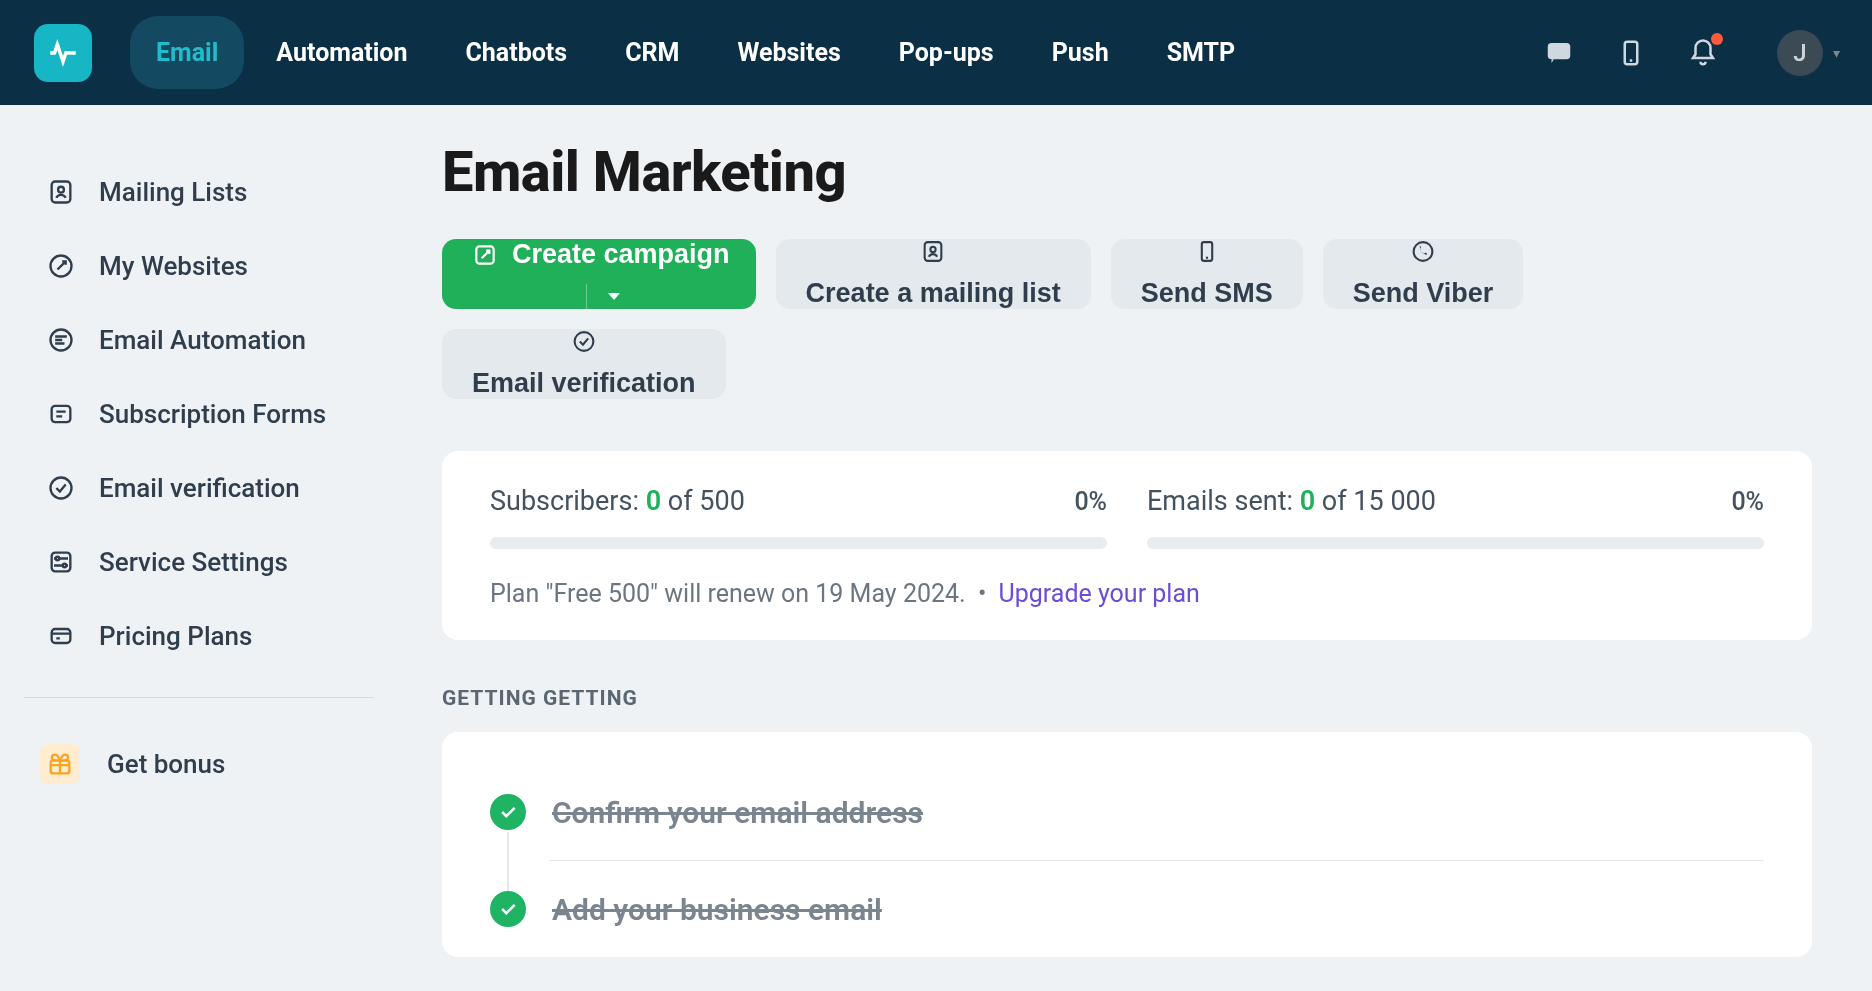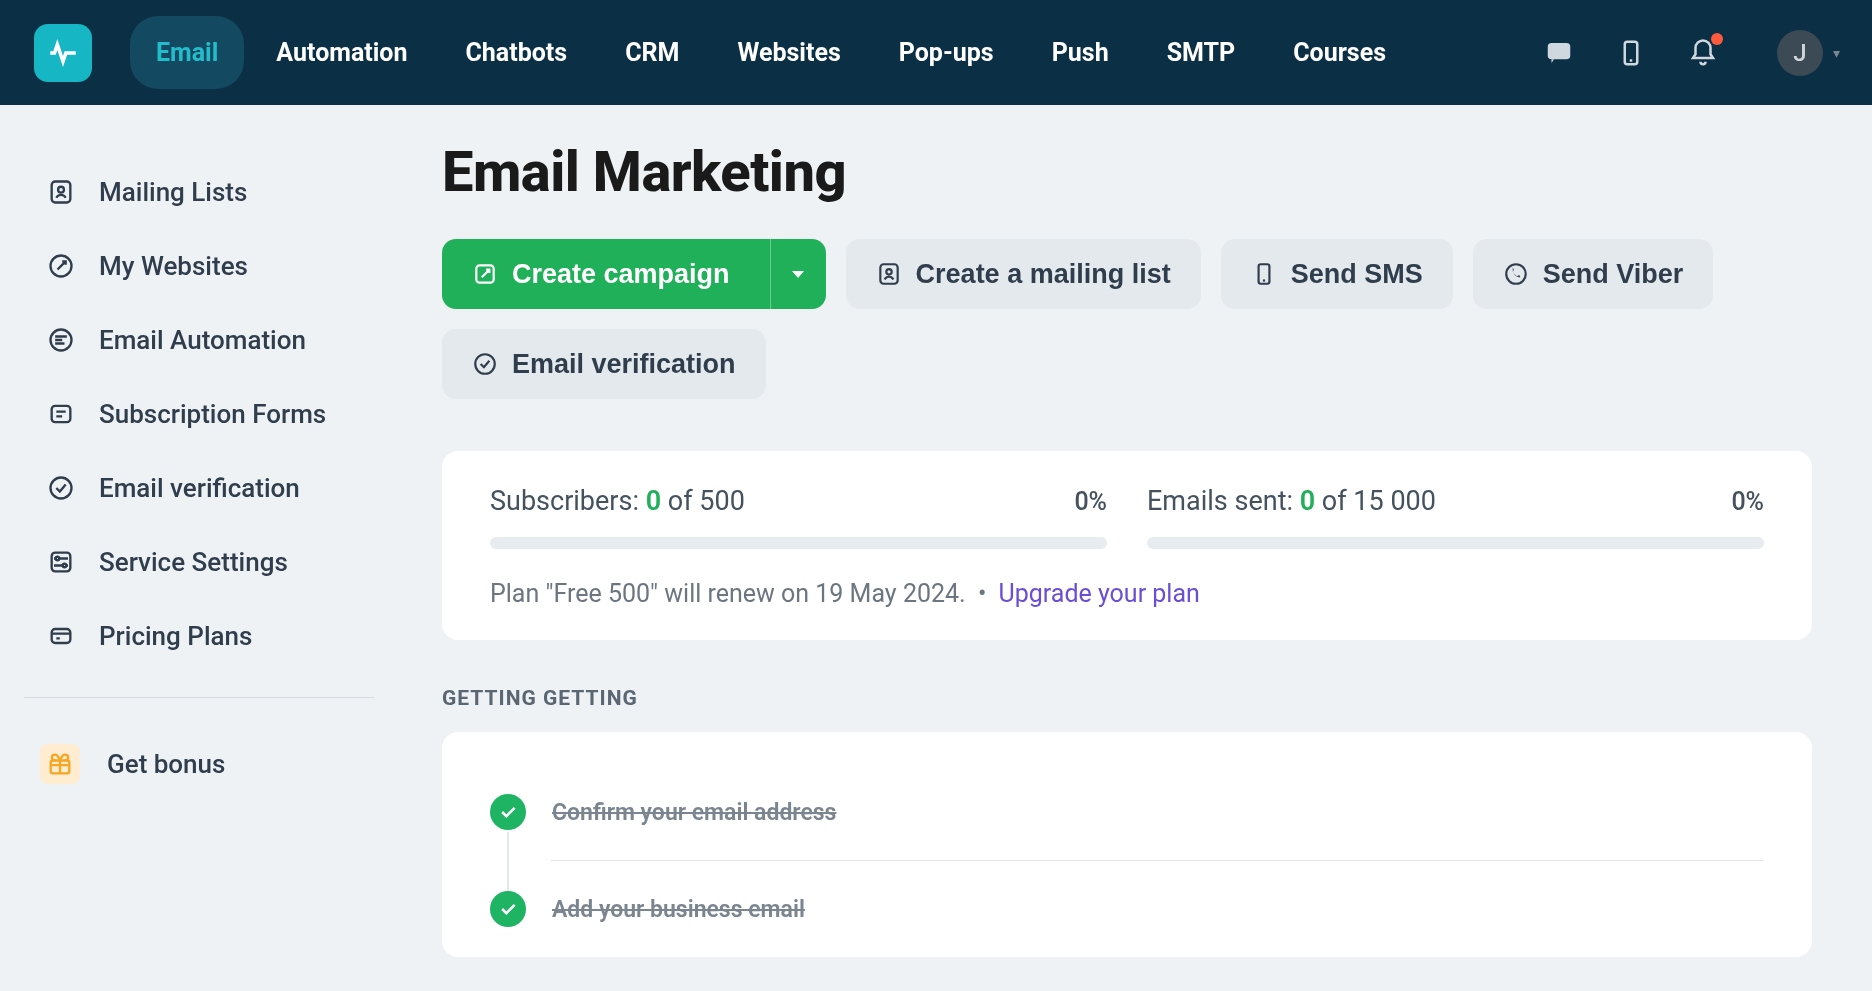--- a/index.html
+++ b/index.html
@@ -157,20 +157,21 @@
     display: flex;
     align-items: center;
     gap: 14px;
     height: 70px;
     padding: 0 30px;
     border-radius: 14px;
     font-size: 27px;
     font-weight: 700;
     cursor: pointer;
     border: none;
+    flex-direction: column;
   }
   .btn-primary {
     background: #21b05a;
     color: #fff;
     padding-right: 0;
   }
   .btn-primary .main-part {
     display:flex;align-items:center;gap:14px;padding-right:26px;
   }
   .btn-primary .split {
@@ -253,21 +254,21 @@
   }
   .gs-check {
     width: 36px; height: 36px;
     background:#1fb463;
     border-radius:50%;
     display:flex;align-items:center;justify-content:center;
     flex-shrink:0;
   }
   .gs-check svg { width:20px;height:20px;stroke:#fff;stroke-width:3;fill:none; }
   .gs-text {
-    font-size: 23px;
+    font-size: 30px;
     font-weight:600;
     color:#7a8590;
     text-decoration: line-through;
   }
   .gs-line {
     margin-left: 60px;
     height:1px;
     background:#e2e7eb;
   }
   .gs-connector {
@@ -288,21 +289,20 @@
   </div>
   <div class="nav-tabs">
     <div class="nav-tab active">Email</div>
     <div class="nav-tab">Automation</div>
     <div class="nav-tab">Chatbots</div>
     <div class="nav-tab">CRM</div>
     <div class="nav-tab">Websites</div>
     <div class="nav-tab">Pop-ups</div>
     <div class="nav-tab">Push</div>
     <div class="nav-tab">SMTP</div>
-    <div class="nav-tab">Courses</div>
   </div>
   <div class="topbar-spacer"></div>
   <div class="topbar-icons">
     <div class="top-icon">
       <svg viewBox="0 0 24 24" fill="currentColor">
           <rect x="3" y="4" width="18" height="13" rx="3"></rect>
           <path d="M8 17l-2 3v-3" fill="currentColor"></path>
         </svg>
     </div>
     <div class="top-icon">

